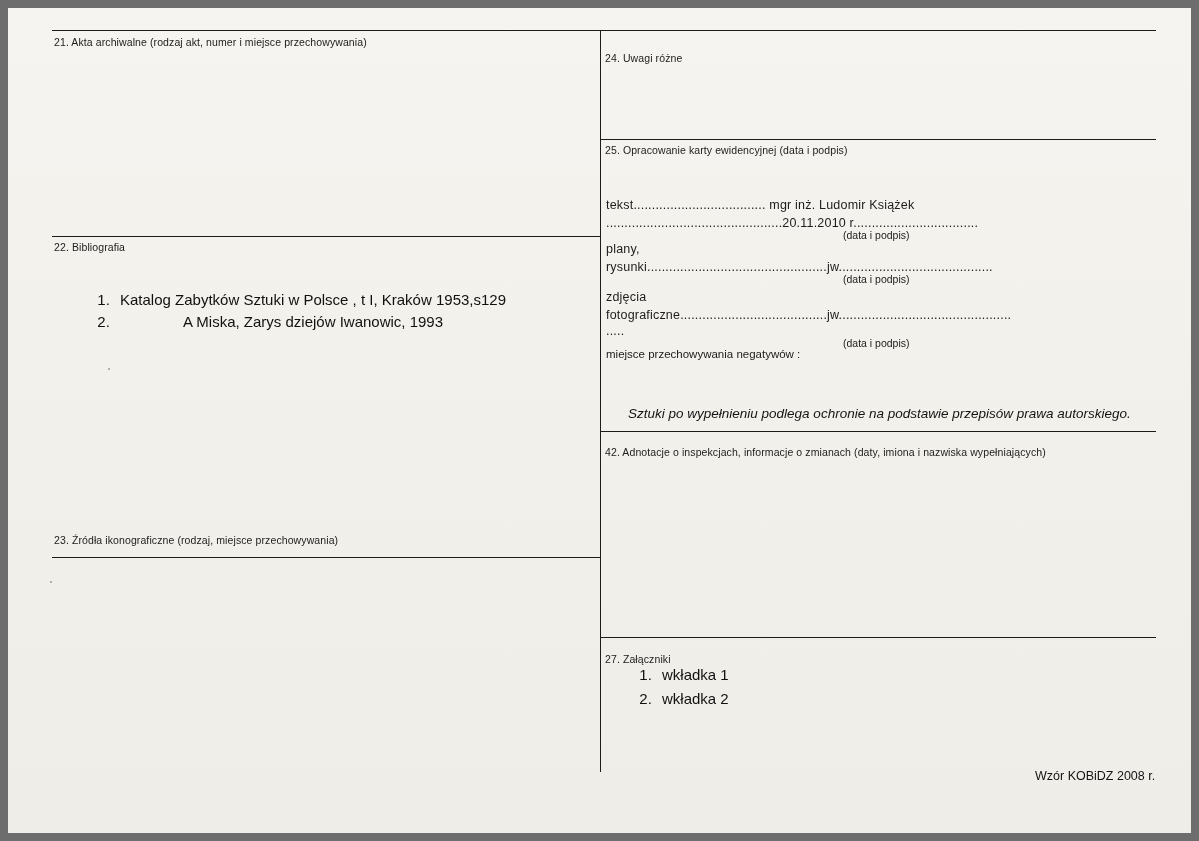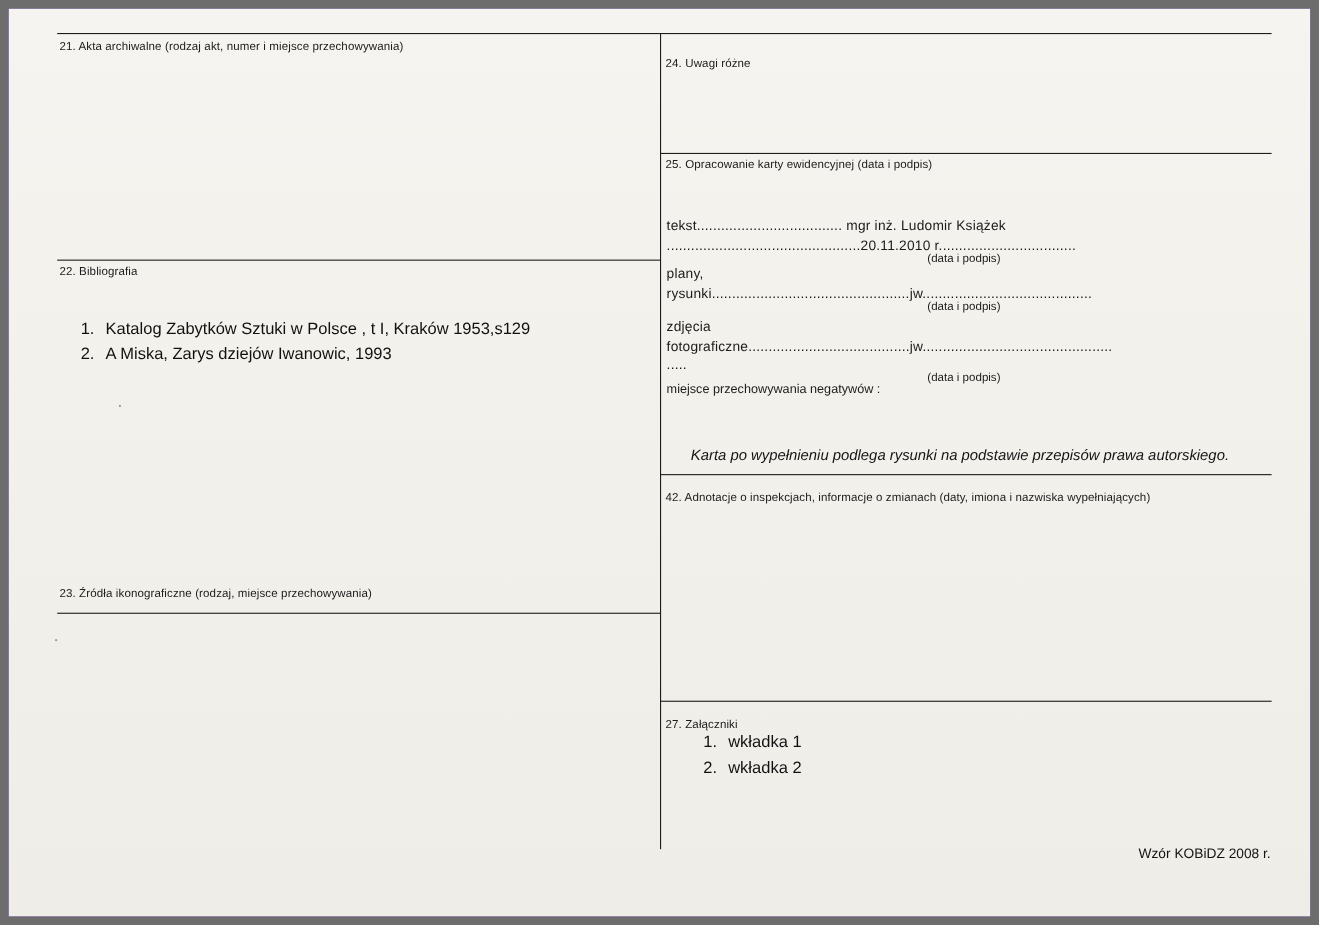--- a/index.html
+++ b/index.html
@@ -12,21 +12,21 @@
     height: 841px;
     overflow: hidden;
     font-family: "Liberation Sans", sans-serif;
   }
   .page {
     position: absolute;
     left: 8px;
     top: 8px;
     width: 1183px;
     height: 825px;
-    background: #6d28d9;
+    background: #bef264;
     box-sizing: border-box;
   }
   .sheet {
     position: absolute;
     left: 0;
     top: 0;
     width: 1183px;
     height: 825px;
     background: linear-gradient(180deg,#f6f4f0 0%,#f3f1ec 40%,#efedE8 100%);
   }
@@ -131,21 +131,21 @@
     <div class="hline r-karta"></div>
     <div class="hline r-adnot"></div>
 
     <div class="speck" style="left:100px; top:360px;"></div>
     <div class="speck" style="left:42px; top:573px;"></div>
 
     <div class="field-label" style="left:46px; top:28px;">21. Akta archiwalne (rodzaj akt, numer i miejsce przechowywania)</div>
 
     <div class="field-label" style="left:46px; top:233px;">22. Bibliografia</div>
 
-    <ol class="biblio" style="left:44px; top:281px;">
+    <ol class="biblio" style="left:68px; top:281px;text-align:center;">
       <li>Katalog Zabytków Sztuki w Polsce , t I, Kraków 1953,s129</li>
       <li>A Miska, Zarys dziejów Iwanowic, 1993</li>
     </ol>
 
     <div class="field-label" style="left:46px; top:526px;">23. Źródła ikonograficzne (rodzaj, miejsce przechowywania)</div>
 
     <div class="field-label" style="left:597px; top:28px;margin-top:16px;">24. Uwagi różne</div>
 
     <div class="field-label" style="left:597px; top:136px;">25. Opracowanie karty ewidencyjnej (data i podpis)</div>
 
@@ -157,21 +157,21 @@
     <div class="dots-line" style="left:598px; top:252px;">rysunki.................................................jw..........................................</div>
     <div class="caption" style="left:835px; top:265px;">(data i podpis)</div>
 
     <div class="dots-line" style="left:598px; top:282px;">zdjęcia</div>
     <div class="dots-line" style="left:598px; top:300px;">fotograficzne........................................jw...............................................</div>
     <div class="dots-line" style="left:598px; top:316px;">.....</div>
     <div class="caption" style="left:835px; top:329px;">(data i podpis)</div>
 
     <div class="small-text" style="left:598px; top:340px;">miejsce przechowywania negatywów :</div>
 
-    <div class="italic-note" style="left:620px; top:398px;">Karta po wypełnieniu podlega rysunki na podstawie przepisów prawa autorskiego.</div>
+    <div class="italic-note" style="left:620px; top:398px;">Sztuki po wypełnieniu podlega ochronie na podstawie przepisów prawa autorskiego.</div>
 
     <div class="field-label" style="left:597px; top:438px;">42. Adnotacje o inspekcjach, informacje o zmianach (daty, imiona i nazwiska wypełniających)</div>
 
     <div class="field-label" style="left:597px; top:645px;">27. Załączniki</div>
 
     <ol class="zalacz" style="left:610px; top:655px;">
       <li>wkładka 1</li>
       <li>wkładka 2</li>
     </ol>
 

